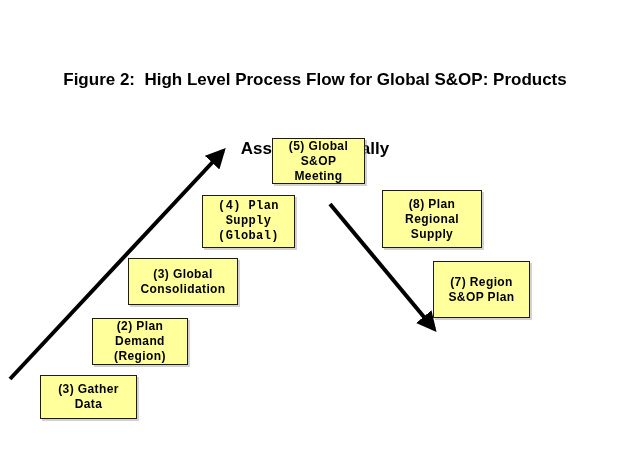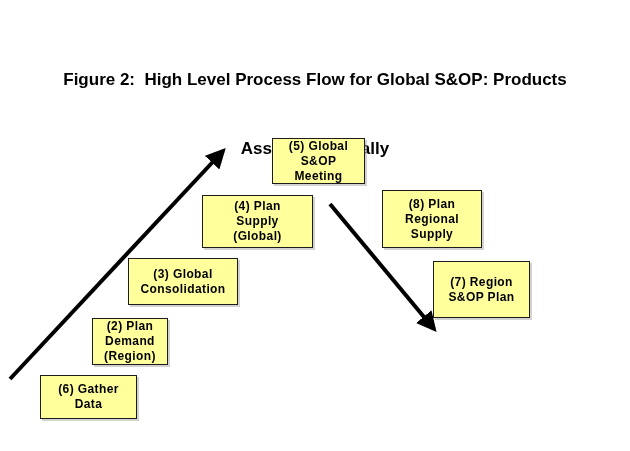--- a/index.html
+++ b/index.html
@@ -46,23 +46,23 @@
     text-align: center;
     font-weight: bold;
     font-size: 12px;
     line-height: 15px;
     color: #000000;
     letter-spacing: 0.4px;
     white-space: pre-line;
     box-sizing: border-box;
   }
   .step-1 { left: 40px;  top: 375px; width: 97px;  height: 44px; }
-  .step-2 { left: 92px;  top: 318px; width: 76px;  height: 47px; }
+  .step-2 { left: 92px;  top: 318px; width: 96px;  height: 47px; }
   .step-3 { left: 128px; top: 258px; width: 110px; height: 47px; }
-  .step-4 { left: 202px; top: 195px; width: 111px;  height: 53px; }
+  .step-4 { left: 202px; top: 195px; width: 93px;  height: 53px; font-family: Liberation Mono, monospace; }
   .step-5 { left: 272px; top: 138px; width: 93px;  height: 46px; }
   .step-6 { left: 382px; top: 190px; width: 100px; height: 58px; }
   .step-7 { left: 433px; top: 261px; width: 97px;  height: 57px; }
 </style>
 </head>
 <body>
 
 <div class="canvas">
 
   <div class="title">
@@ -73,21 +73,21 @@
   <svg class="arrow-layer" width="630" height="451" viewBox="0 0 630 451" xmlns="http://www.w3.org/2000/svg">
     <defs>
       <marker id="ah" markerWidth="5" markerHeight="5" refX="4" refY="2.5" orient="auto" markerUnits="strokeWidth">
         <path d="M0,0 L5,2.5 L0,5 z" fill="#000000"></path>
       </marker>
     </defs>
     <line x1="10" y1="379" x2="223" y2="151" stroke="#000000" stroke-width="4" marker-end="url(#ah)"></line>
     <line x1="330" y1="204" x2="434" y2="329" stroke="#000000" stroke-width="4" marker-end="url(#ah)"></line>
   </svg>
 
-  <div class="step-box step-1">(6) Gather
+  <div class="step-box step-1">(3) Gather
 Data</div>
   <div class="step-box step-2">(2) Plan
 Demand
 (Region)</div>
   <div class="step-box step-3">(3) Global
 Consolidation</div>
   <div class="step-box step-4">(4) Plan
 Supply
 (Global)</div>
   <div class="step-box step-5">(5) Global

